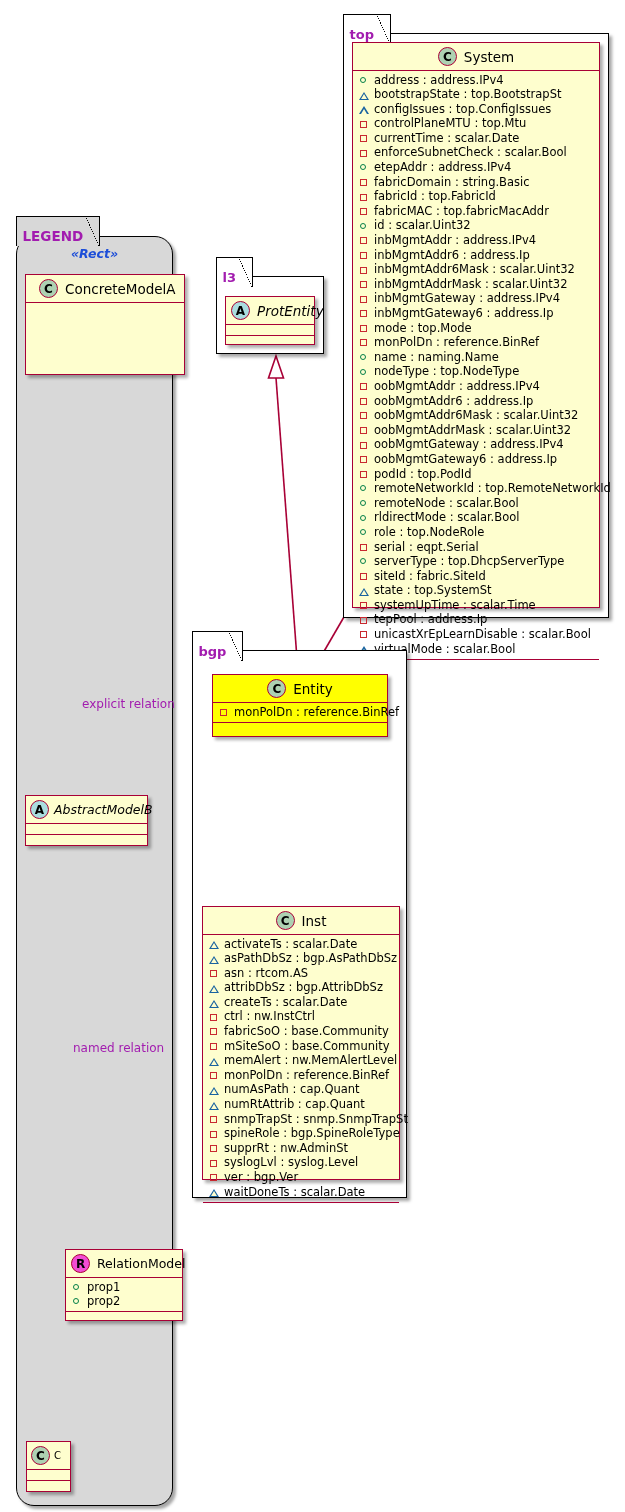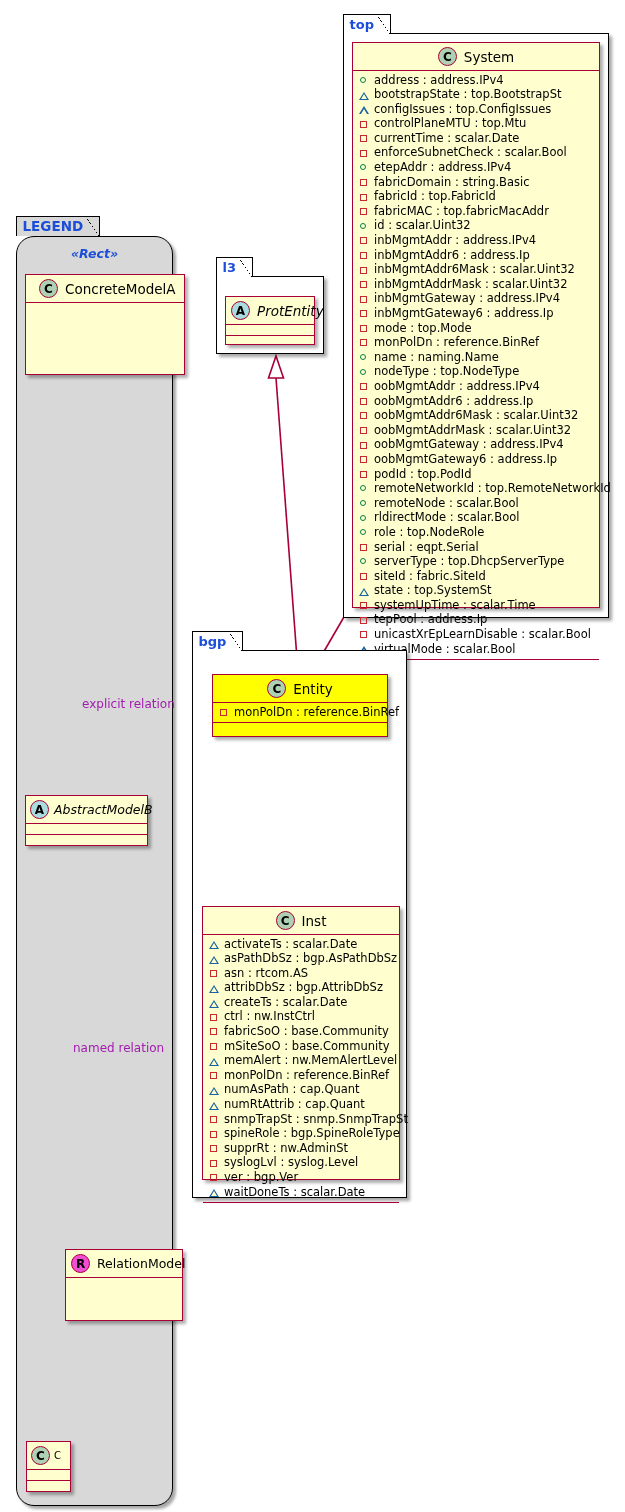--- a/index.html
+++ b/index.html
@@ -10,22 +10,22 @@
   }
   .layer{position:absolute;top:0;left:0;width:625px;height:1512px;}
   svg.wires{position:absolute;top:0;left:0;width:625px;height:1512px;pointer-events:none;}
 
   
   .pkg{position:absolute;box-sizing:border-box;border:1.5px solid #000000;background:#ffffff;}
   .pkg.shadowed{box-shadow:3px 3px 3px rgba(0,0,0,.35);}
   .pkg-tab{
     position:absolute;box-sizing:border-box;left:-1.5px;
     border:1.5px solid #000000;border-bottom:none;background:#ffffff;
-    font-weight:bold;font-size:13px;line-height:15px;color:#1d4ed8;
-    padding:2px 16px 2px 6px;white-space:nowrap;
+    font-weight:bold;font-size:13px;line-height:15px;color:#a21caf;
+    padding:12px 16px 2px 6px;white-space:nowrap;
   }
   .pkg-tab::after{
     content:"";position:absolute;right:0;top:0;bottom:0;width:13px;
     background:linear-gradient(to bottom left,#ffffff 49.4%,#000 49.4%,#000 51.2%,transparent 51.2%);
   }
   .pkg.legend{background:#d8d8d8;}
   .pkg.legend > .pkg-tab{background:#d8d8d8;}
   .pkg.legend .pkg-tab::after{
     background:linear-gradient(to bottom left,#d8d8d8 49.4%,#000 49.4%,#000 51.2%,transparent 51.2%);
   }
@@ -482,20 +482,30 @@
     </div>
     <div class="cls-body" style="height:11px;"></div>
     <div class="cls-foot"></div>
   </div>
 
   <div class="cls" style="left:65px;top:1249px;width:118px;height:72px;">
     <div class="cls-head" style="justify-content:flex-start;padding-left:5px;">
       <span class="stc R">R</span>
       <span style="font-size:12.5px;">RelationModel</span>
     </div>
+    <div class="cls-body">
+        <div class="attr">
+          <span class="vm circle"></span>
+          <span class="txt">prop1</span>
+        </div>
+        <div class="attr">
+          <span class="vm circle"></span>
+          <span class="txt">prop2</span>
+        </div>
+      </div>
     <div class="cls-foot"></div>
   </div>
 
   <div class="cls" style="left:26px;top:1441px;width:45px;height:51px;">
     <div class="cls-head" style="justify-content:flex-start;padding-left:4px;gap:4px;">
       <span class="stc C">C</span>
       <span style="font-size:10px;">C</span>
     </div>
     <div class="cls-body" style="height:11px;"></div>
     <div class="cls-foot"></div>

